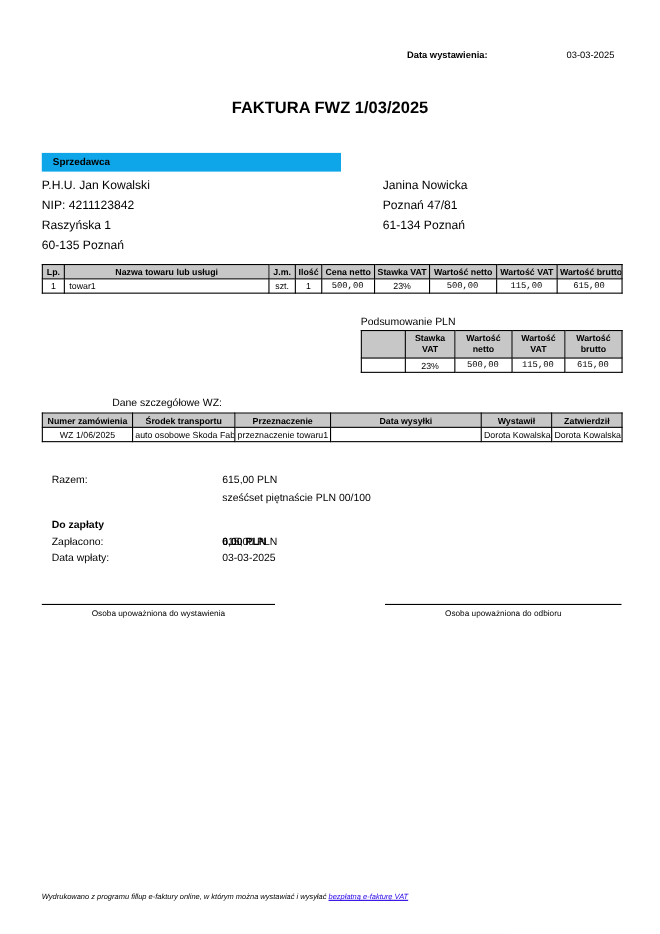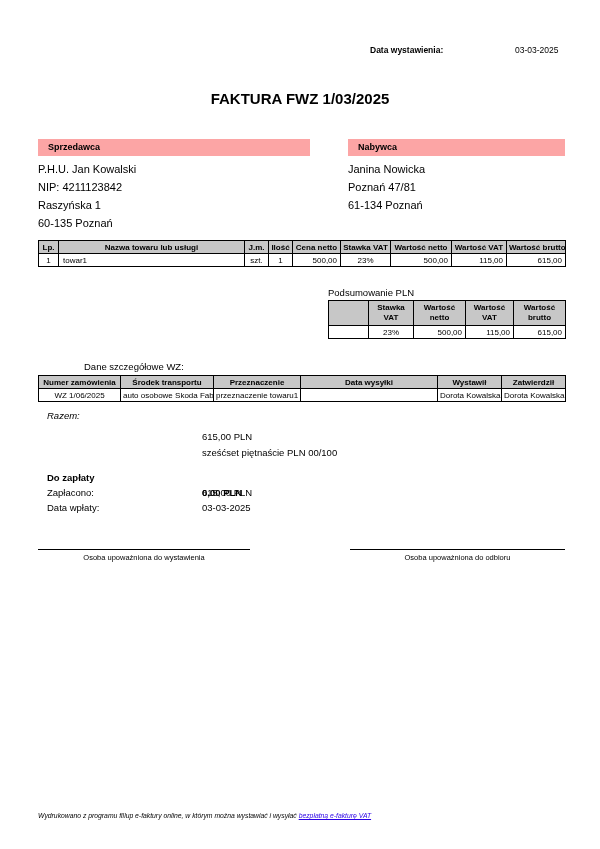--- a/index.html
+++ b/index.html
@@ -13,51 +13,51 @@
 
   
   .date-label { left:370px; top:45px; font-size:8.5px; font-weight:bold; }
   .date-value { left:515px; top:45px; font-size:8.5px; }
 
   
   .doc-title { left:0; right:0; top:90px; text-align:center; font-size:15px; font-weight:bold; }
 
   
   .party-bar {
-    height:17px; background:#fca5a5; border:0;
+    height:17px; background:#0ea5e9; border:0;
     font-size:9px; font-weight:bold; line-height:17px; padding-left:10px;
     box-sizing:border-box;
   }
   .seller-bar { left:38px; top:139px; width:272px; }
   .buyer-bar  { left:348px; top:139px; width:217px; }
   .party-lines { font-size:11px; line-height:18px; }
   .seller-lines { left:38px; top:160px; }
   .buyer-lines  { left:348px; top:160px; }
 
   
   table { border-collapse:collapse; table-layout:fixed; }
   td, th { border:1px solid #000; font-size:8px; padding:0 2px; overflow:hidden; white-space:nowrap; }
   th { background:#c7c7c7; font-weight:bold; text-align:center; }
-  .num { text-align:right; padding-right:3px; }
+  .num { text-align:center; padding-right:3px;font-family:Liberation Mono, monospace; }
   .ctr { text-align:center; }
   .lft { text-align:left; padding-left:4px; }
 
   
   .items-table { left:38px; top:240px; width:527px; }
   .items-table tr { height:13px; }
 
   
   .summary-title { left:328px; top:287px; font-size:9.5px; }
   .summary-table { left:328px; top:300px; width:237px; }
   .summary-table th { white-space:normal; height:24px; line-height:10px; }
   .summary-table tr.data-row { height:13px; }
   .summary-table .total td { font-weight:bold; }
 
   
-  .wz-title { left:36px; top:361px; font-size:9.5px;padding-left:48px; }
+  .wz-title { left:54px; top:361px; font-size:9.5px;padding-left:48px; }
   .wz-table { left:38px; top:375px; width:527px; }
   .wz-table tr { height:13px; }
 
   
   .totals-label { left:47px; font-size:9.5px; }
   .totals-value { left:202px; font-size:9.5px; }
   .bold { font-weight:bold; }
 
   
   .sig { top:541px; font-size:7.5px; text-align:center; }
@@ -80,21 +80,20 @@
   <div class="abs doc-title">FAKTURA FWZ 1/03/2025</div>
 
   <div class="abs party-bar seller-bar">Sprzedawca</div>
   <div class="abs party-lines seller-lines">
     <div>P.H.U. Jan Kowalski</div>
     <div>NIP: 4211123842</div>
     <div>Raszyńska 1</div>
     <div>60-135 Poznań</div>
   </div>
 
-  <div class="abs party-bar buyer-bar">Nabywca</div>
   <div class="abs party-lines buyer-lines">
     <div>Janina Nowicka</div>
     <div>Poznań 47/81</div>
     <div>61-134 Poznań</div>
   </div>
 
   <table class="abs items-table">
     <colgroup>
       <col style="width:20px">
         <col style="width:186px">
@@ -182,21 +181,21 @@
       <td class="ctr">WZ 1/06/2025</td>
       <td class="ctr">auto osobowe Skoda Fabia</td>
       <td class="ctr">przeznaczenie towaru1</td>
       <td></td>
       <td class="ctr">Dorota Kowalska</td>
       <td class="ctr">Dorota Kowalska</td>
     </tr>
   </tbody>
     </table>
 
-  <div class="abs totals-label" style="top:410px;font-style:italic;">Razem:</div>
+  <div class="abs totals-label" style="top:431px;">Razem:</div>
   <div class="abs totals-value" style="top:431px;">615,00 PLN</div>
   <div class="abs totals-value" style="top:447px;">sześćset piętnaście PLN 00/100</div>
 
   <div class="abs totals-label bold" style="top:472px;">Do zapłaty</div>
   <div class="abs totals-value bold" style="top:472px;margin-top:15px;">0,00 PLN</div>
 
   <div class="abs totals-label" style="top:487px;">Zapłacono:</div>
   <div class="abs totals-value" style="top:487px;">615,00 PLN</div>
 
   <div class="abs totals-label" style="top:502px;">Data wpłaty:</div>

